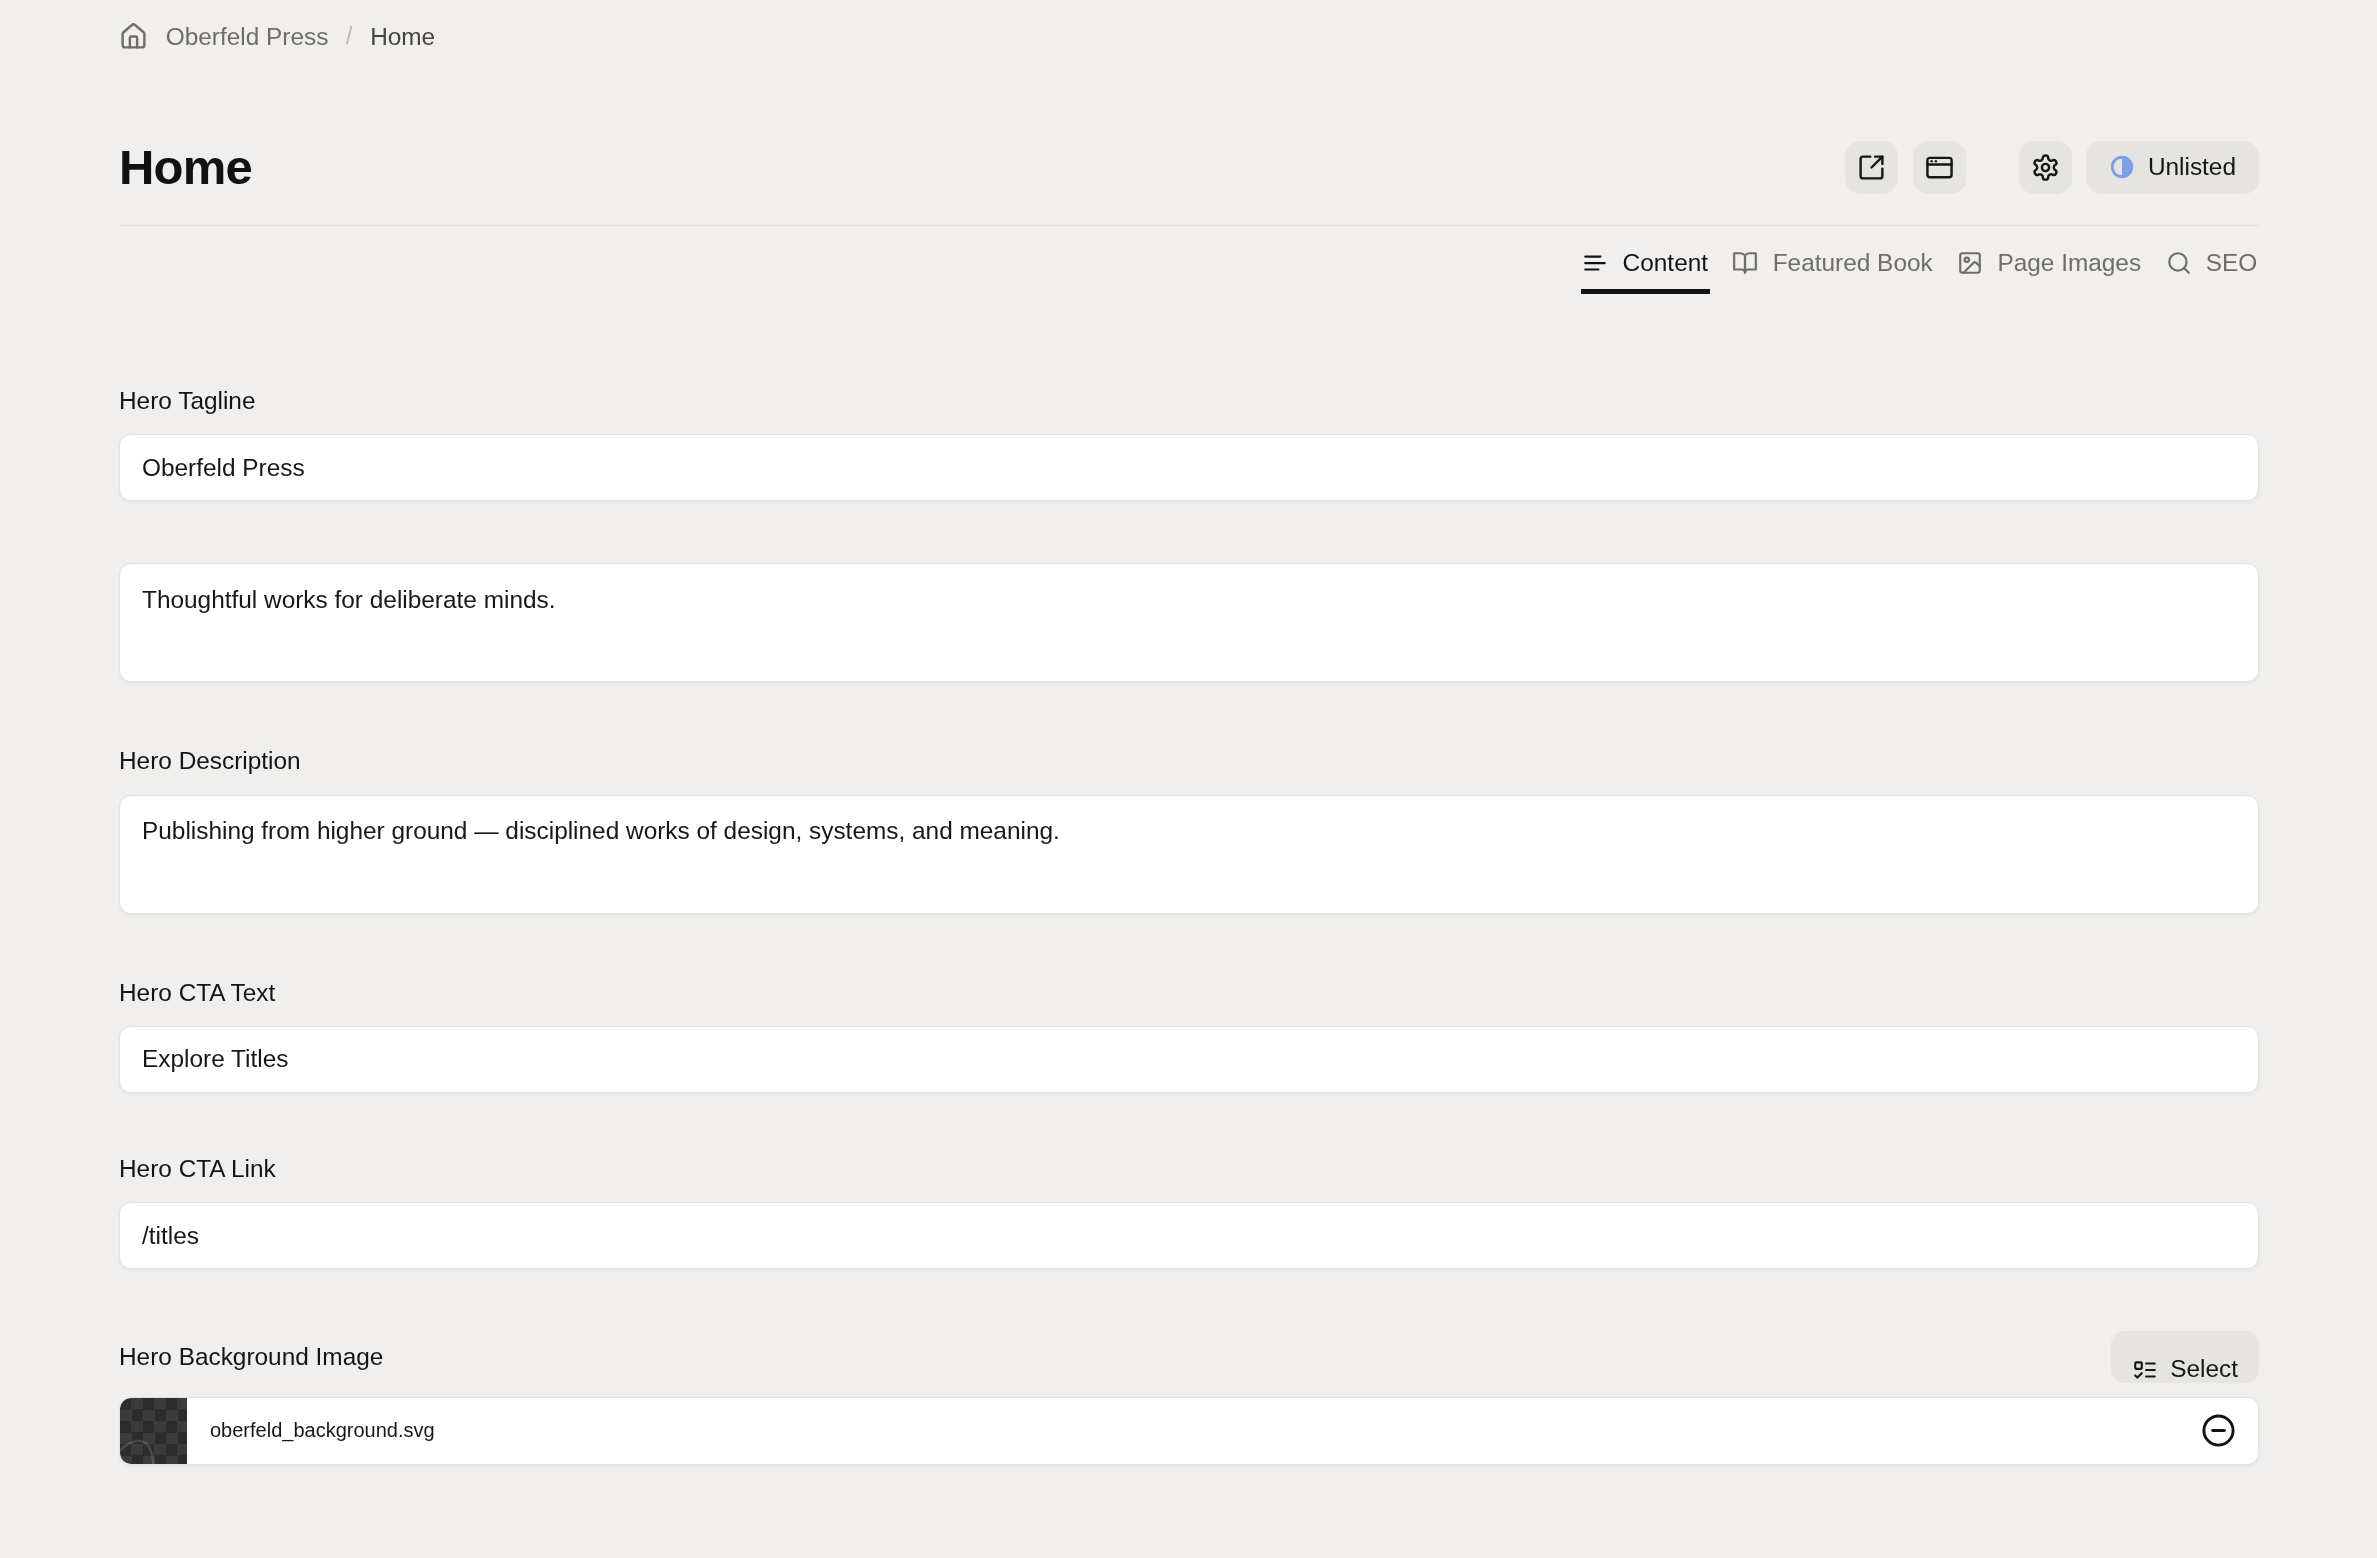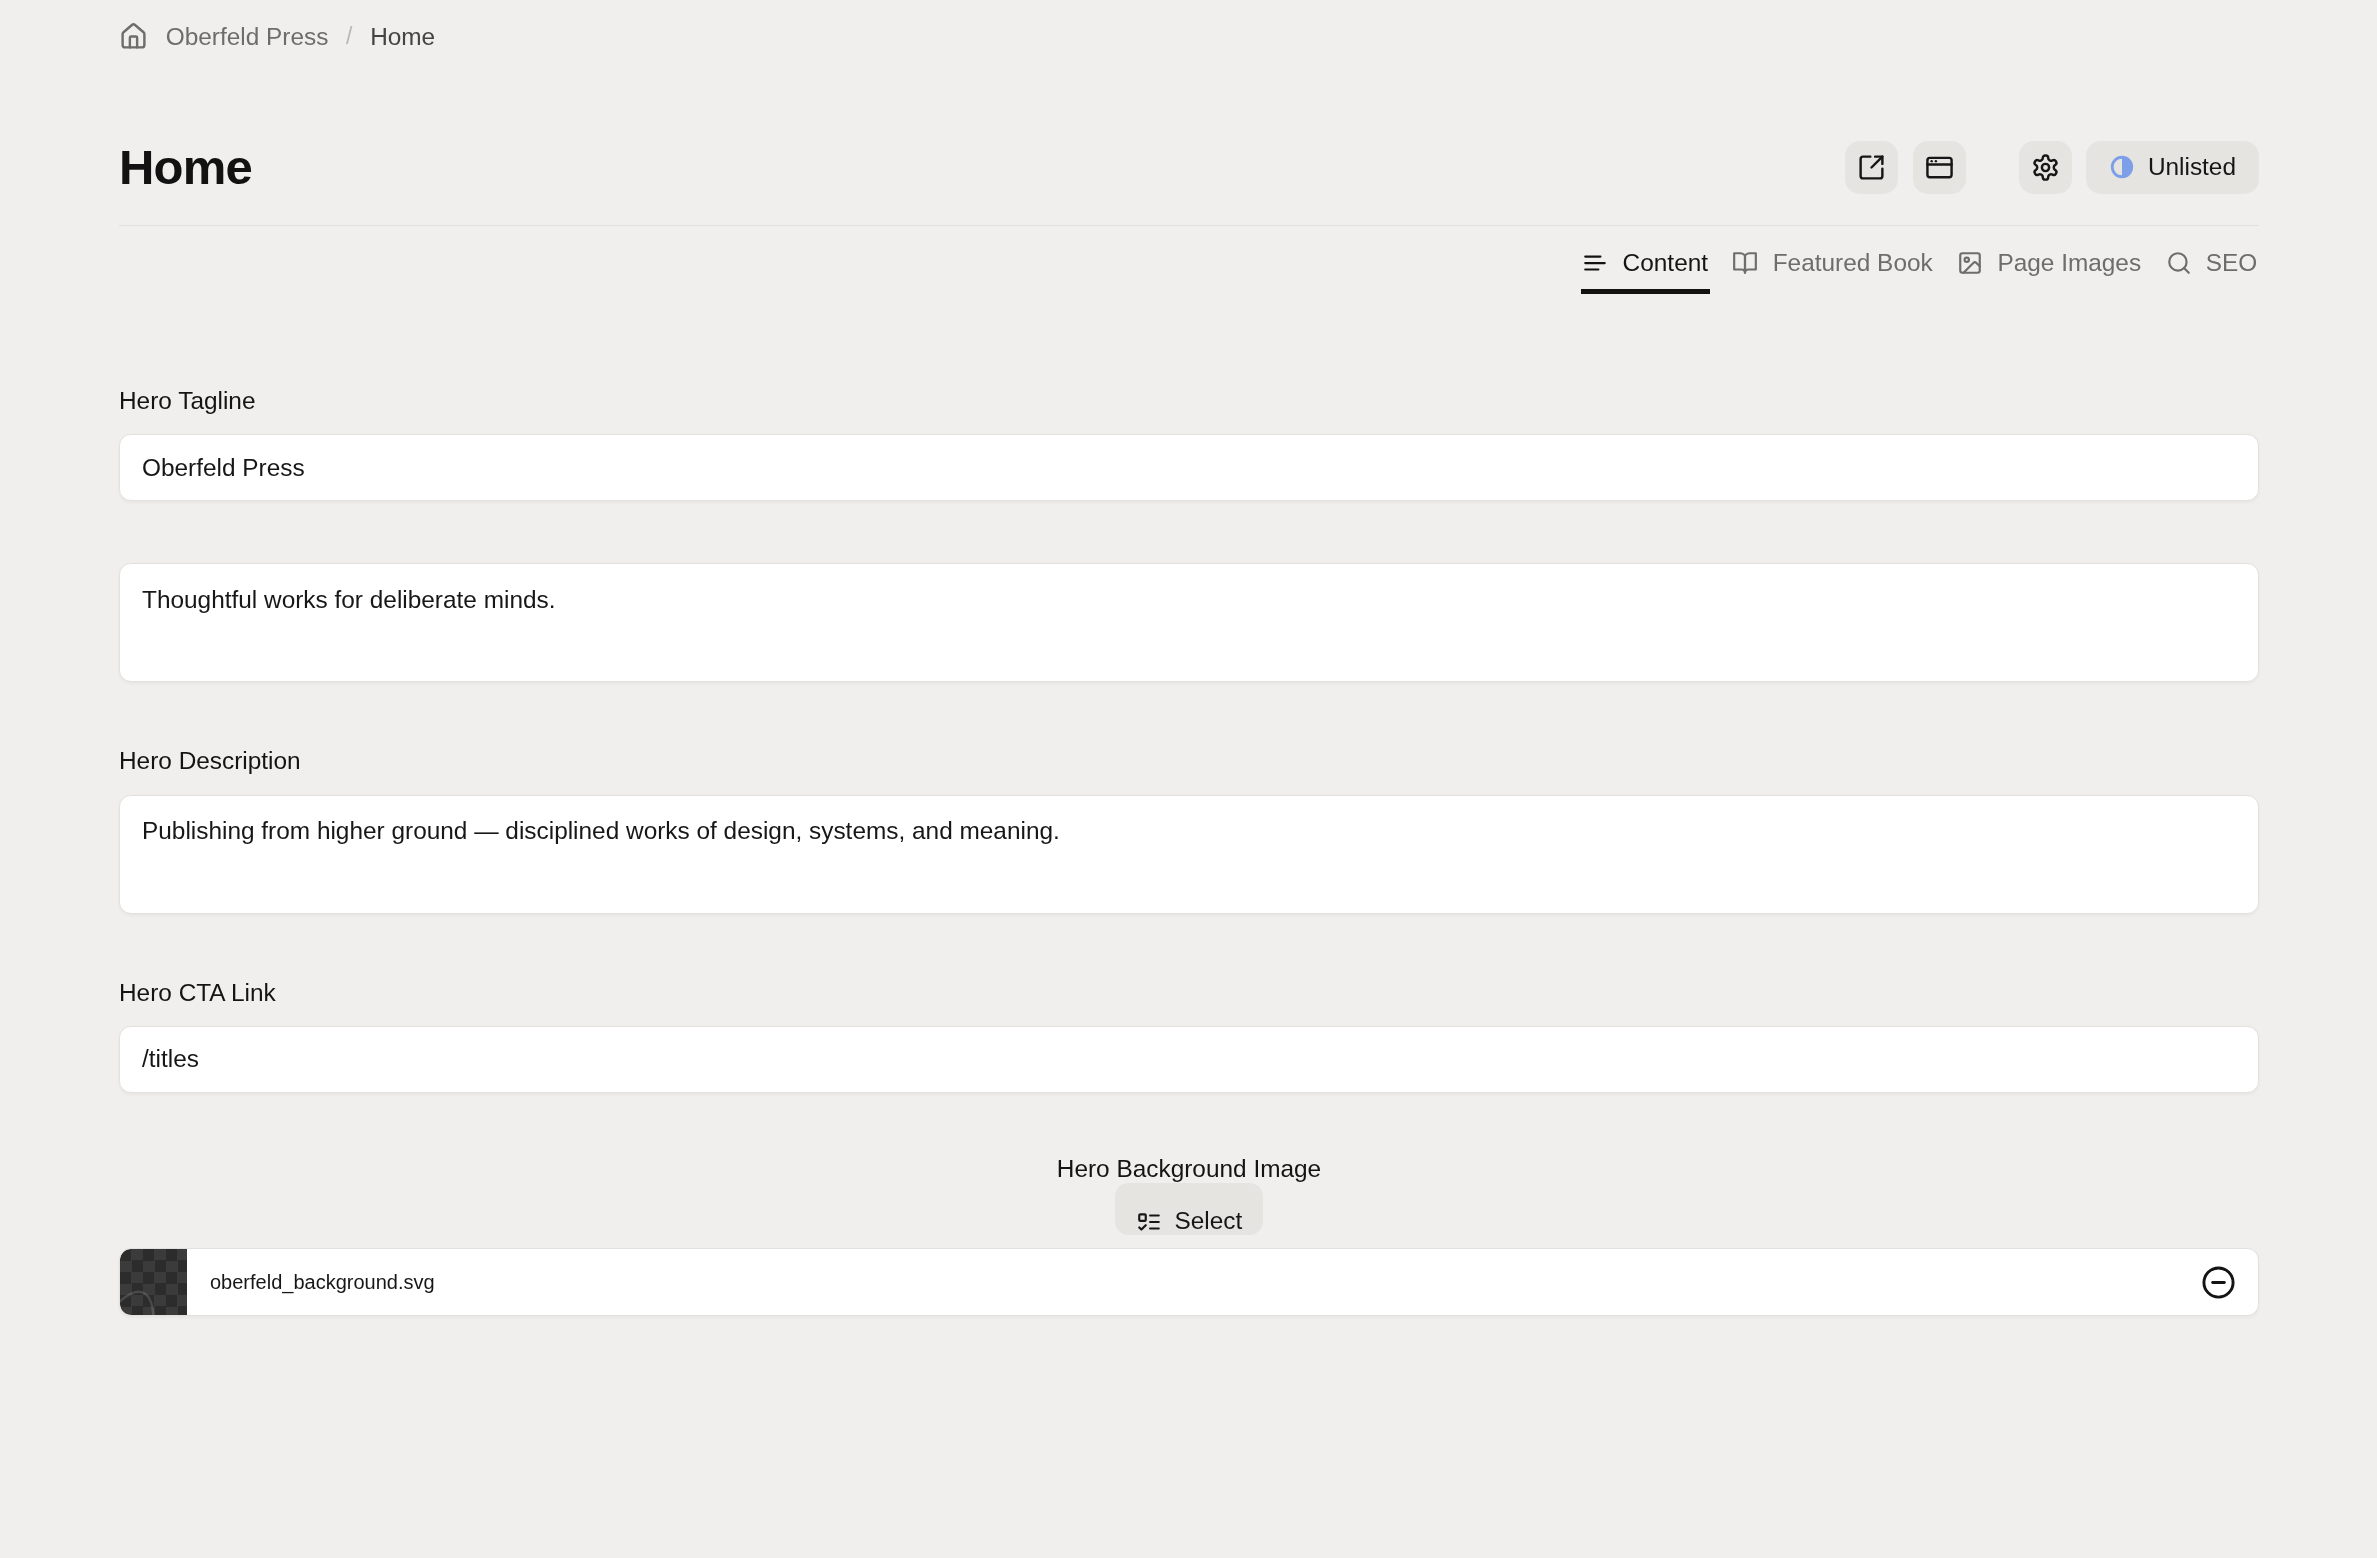--- a/index.html
+++ b/index.html
@@ -68,21 +68,20 @@
     box-shadow: 0 1.7px 3.4px rgba(0,0,0,0.04);
     font-family: inherit; font-size: 24.4px; color: #171717;
   }
   .text-input { height: 67px; padding: 0 22px; }
   .text-area { height: 119px; padding: 19.4px 22px; resize: none; line-height: 1.35; }
 
   
   .field-image .label-row {
     display: flex; align-items: center; justify-content: space-between;
     margin-bottom: 13.5px;
-    flex-direction: column;
   }
   .field-image .field-label { margin-bottom: 0; }
   .select-btn {
     height: 52px; border-radius: 13.5px; background: #e5e4e1; border: none; cursor: pointer;
     display: flex; align-items: flex-end; gap: 12.6px; padding: 0 21px;
     font-size: 24.4px; font-family: inherit; color: #161616;
   }
   .file-row {
     height: 68px; background: #ffffff;
     border: 0.8px solid #e2e1de; border-radius: 11.8px;
@@ -215,20 +214,24 @@
 
     <div class="field">
       <textarea class="text-area" style="">Thoughtful works for deliberate minds.</textarea>
     </div>
 
     <div class="field">
       <label class="field-label">Hero Description</label>
       <textarea class="text-area" style="">Publishing from higher ground — disciplined works of design, systems, and meaning.</textarea>
     </div>
 
+    <div class="field">
+      <label class="field-label">Hero CTA Text</label>
+      <input class="text-input" type="text" value="Explore Titles" style="">
+    </div>
 
     <div class="field">
       <label class="field-label">Hero CTA Link</label>
       <input class="text-input" type="text" value="/titles" style="">
     </div>
 
     <div class="field field-image">
       <div class="label-row">
         <label class="field-label">Hero Background Image</label>
         <button class="select-btn">

